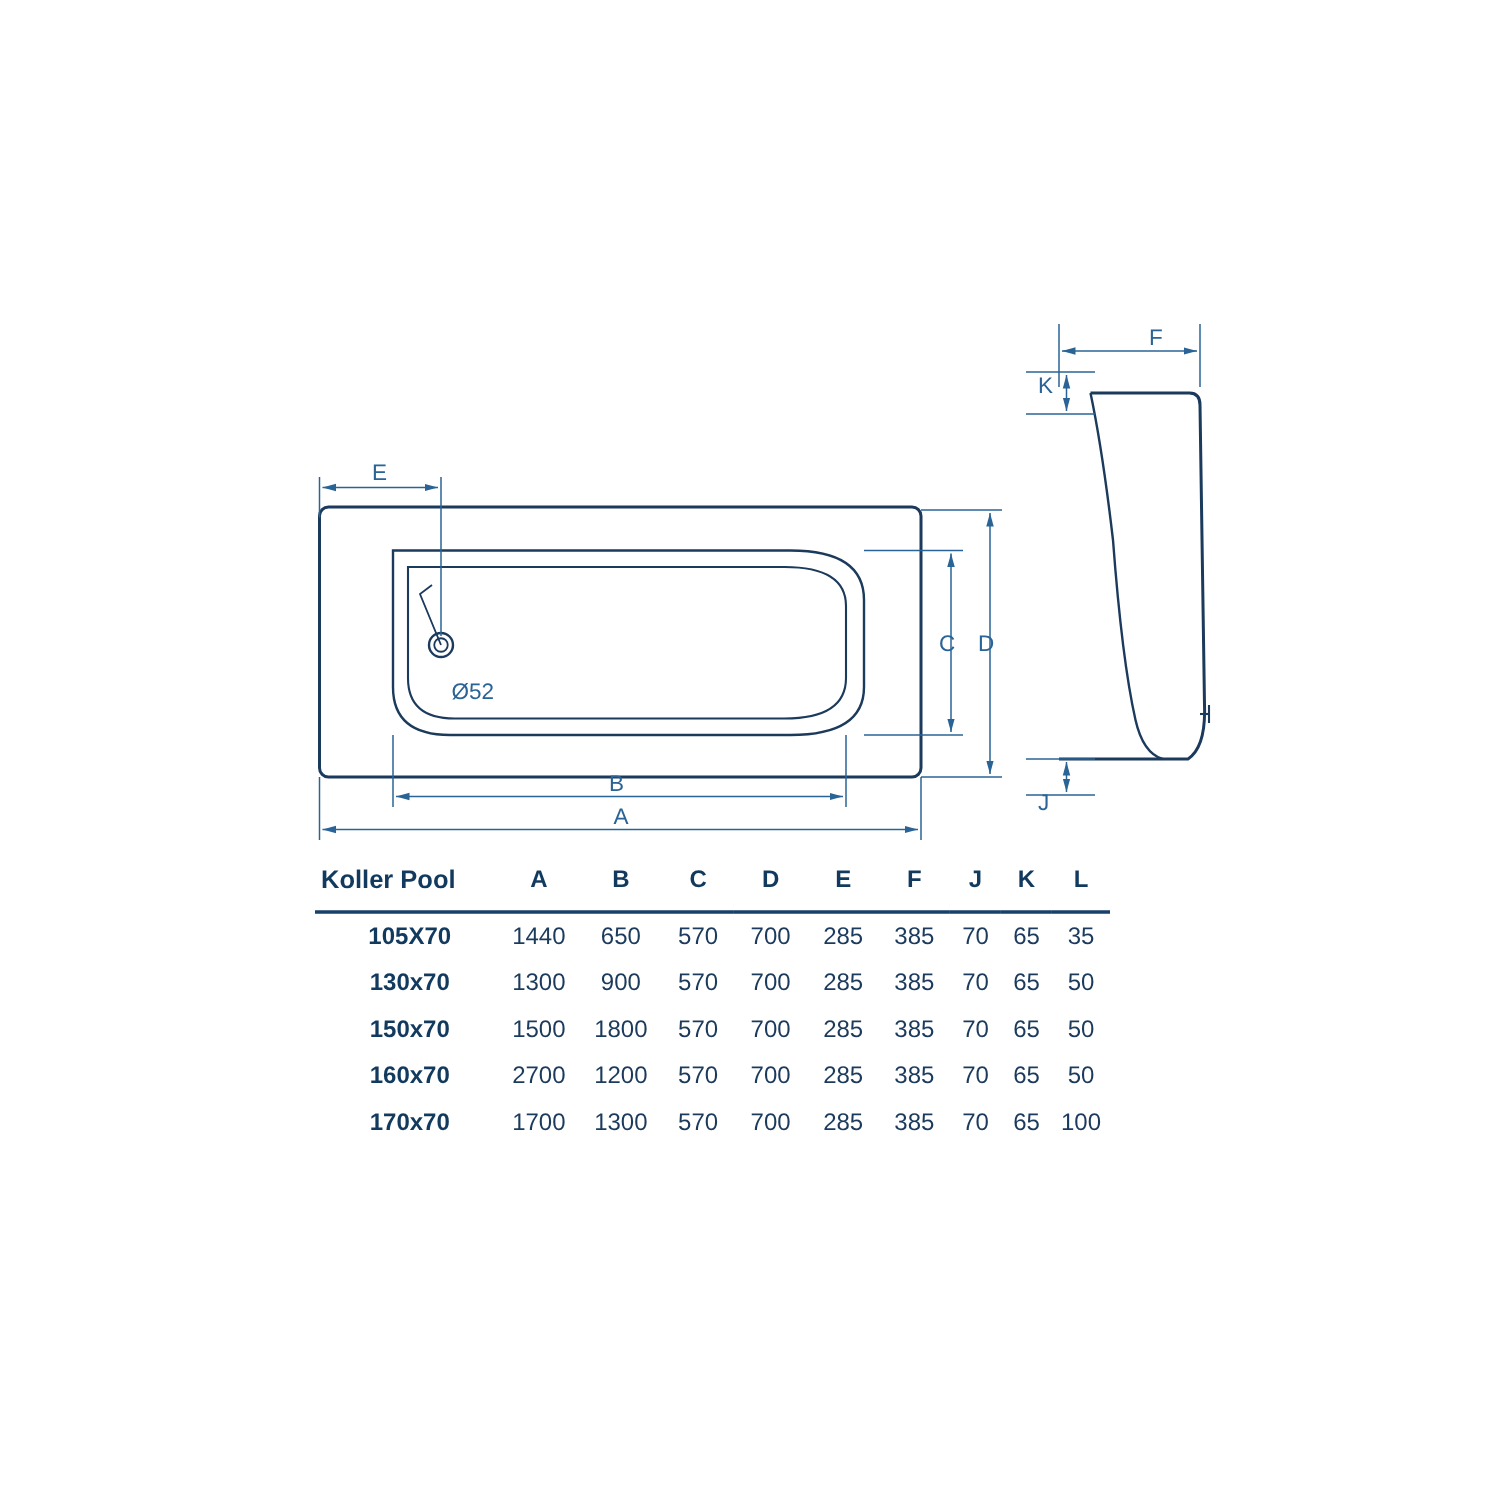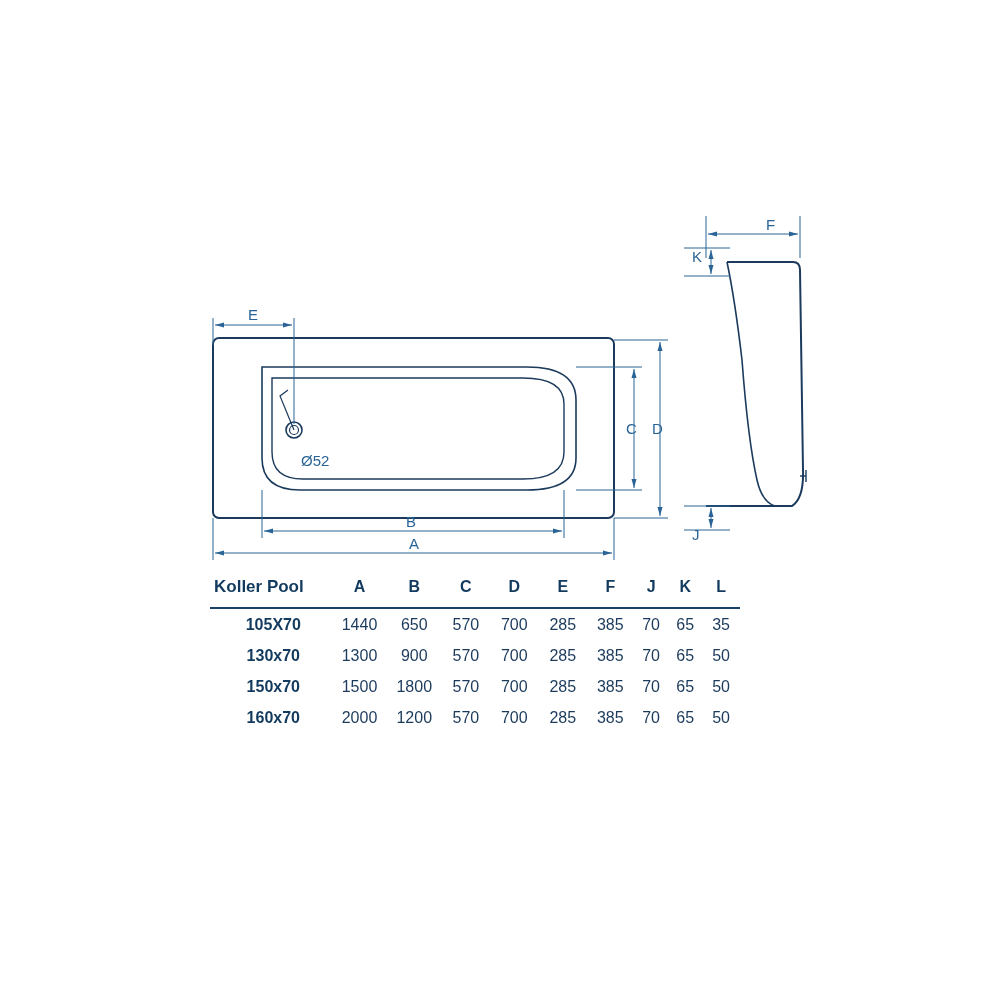--- a/index.html
+++ b/index.html
@@ -253,27 +253,39 @@
           <td>570</td>
           <td>700</td>
           <td>285</td>
           <td>385</td>
           <td>70</td>
           <td>65</td>
           <td>50</td>
         </tr>
         <tr>
           <td class="name-col">160x70</td>
-          <td>2000</td>
+          <td>2700</td>
           <td>1200</td>
           <td>570</td>
           <td>700</td>
           <td>285</td>
           <td>385</td>
           <td>70</td>
           <td>65</td>
           <td>50</td>
+        </tr>
+        <tr>
+          <td class="name-col">170x70</td>
+          <td>1700</td>
+          <td>1300</td>
+          <td>570</td>
+          <td>700</td>
+          <td>285</td>
+          <td>385</td>
+          <td>70</td>
+          <td>65</td>
+          <td>100</td>
         </tr>
       </tbody>
     </table>
   </div>
 
 </div>
 
 </body></html>

